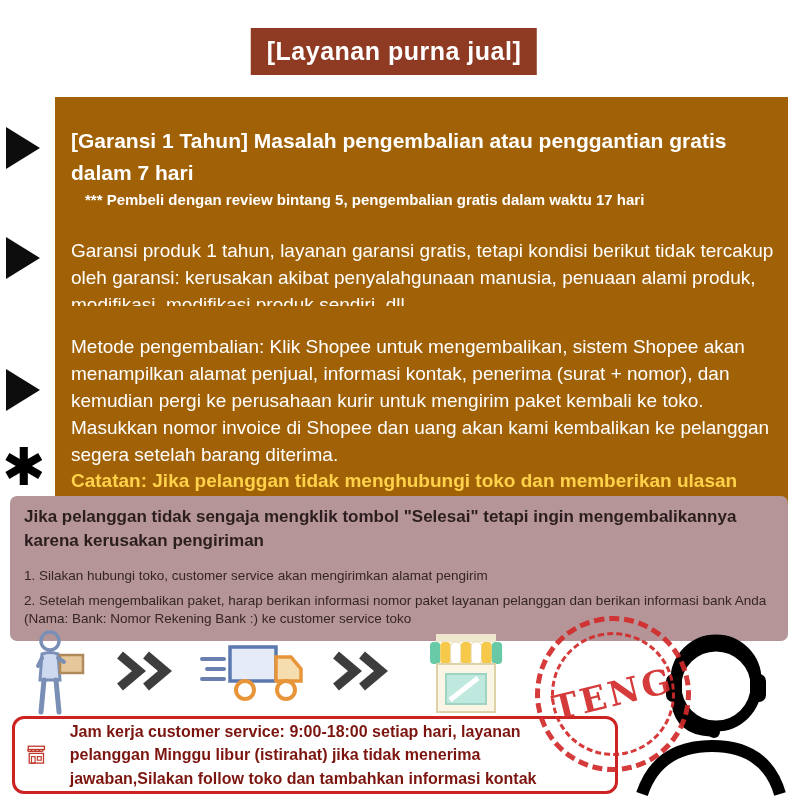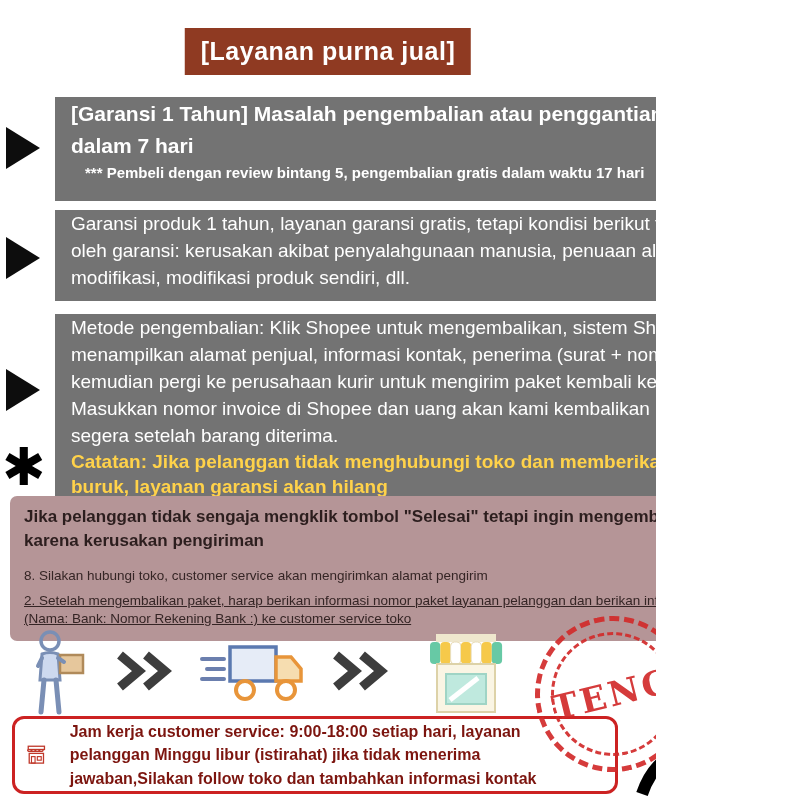--- a/index.html
+++ b/index.html
@@ -1,45 +1,45 @@
 <!DOCTYPE html>
 <html><head>
 <meta charset="utf-8">
 <style>
   html,body{margin:0;padding:0;}
-  .page{position:relative;width:656px;height:800px;background:#ffffff;overflow:hidden;
+  .page{position:relative;width:788px;height:800px;background:#ffffff;overflow:hidden;
         font-family:"Liberation Sans",sans-serif;}
 
   .title-badge{position:absolute;top:28px;left:50%;transform:translateX(-50%);
     background:#8f3a22;color:#fff;font-weight:bold;font-size:25px;
     padding:9px 16px;white-space:nowrap;letter-spacing:.5px;}
 
-  .red-block{position:absolute;left:55px;width:740px;background:#737373;color:#fff;
-    box-sizing:border-box;padding:1px 16px;}
+  .red-block{position:absolute;left:55px;width:740px;background:#a16207;color:#fff;
+    box-sizing:border-box;padding:28px 16px;}
   .red-block p{margin:0;}
   .block1{top:97px;min-height:104px;}
   .block2{top:210px;min-height:91px;}
-  .block3{top:314px;min-height:166px;}
+  .block3{top:306px;min-height:166px;}
   .heading{font-size:21px;font-weight:bold;line-height:1.5;}
   .subnote{font-size:15px;font-weight:bold;line-height:1.6;padding-left:14px;}
   .body-text{font-size:19px;font-weight:normal;line-height:1.42;}
   .gold-note{color:#ffd24a;font-size:19px;font-weight:bold;margin-top:4px;line-height:1.3;}
 
   .arrow{position:absolute;left:6px;width:0;height:0;
     border-top:21px solid transparent;border-bottom:21px solid transparent;
     border-left:34px solid #0d0d0d;}
   .arrow1{top:127px;} .arrow2{top:237px;} .arrow3{top:369px;}
 
   .asterisk{position:absolute;left:2px;top:441px;font-size:52px;color:#000;line-height:1;}
 
   .info-panel{position:absolute;left:10px;top:496px;width:778px;box-sizing:border-box;
     background:#b59597;border-radius:7px;padding:9px 14px 10px 14px;color:#2c1e1e;}
   .info-panel .intro{margin:0 0 14px 0;font-size:17px;font-weight:bold;line-height:1.4;}
   .info-panel .item{margin:0 0 7px 0;font-size:13.5px;line-height:1.35;color:#352525;}
-  .info-panel .item:last-child{margin-bottom:3px;text-decoration:underline;}
+  .info-panel .item:last-child{margin-bottom:3px;}
 
   .icon-abs{position:absolute;}
   .courier{left:20px;top:628px;}
   .chev1{left:112px;top:650px;}
   .truck{left:198px;top:633px;}
   .chev2{left:328px;top:650px;}
   .store{left:424px;top:626px;}
   .agent{left:628px;top:622px;}
 
   .stamp{position:absolute;left:535px;top:616px;width:146px;height:146px;z-index:5;
@@ -76,21 +76,21 @@
   <div class="arrow arrow3"></div>
   <section class="red-block block3">
     <p class="body-text">Metode pengembalian: Klik Shopee untuk mengembalikan, sistem Shopee akan menampilkan alamat penjual, informasi kontak, penerima (surat + nomor), dan kemudian pergi ke perusahaan kurir untuk mengirim paket kembali ke toko. Masukkan nomor invoice di Shopee dan uang akan kami kembalikan ke pelanggan segera setelah barang diterima.</p>
     <p class="gold-note">Catatan: Jika pelanggan tidak menghubungi toko dan memberikan ulasan buruk, layanan garansi akan hilang</p>
   </section>
 
   <div class="asterisk">✱</div>
 
   <section class="info-panel">
     <p class="intro">Jika pelanggan tidak sengaja mengklik tombol "Selesai" tetapi ingin mengembalikannya karena kerusakan pengiriman</p>
-    <p class="item">8. Silakan hubungi toko,  customer service akan mengirimkan alamat pengirim</p>
+    <p class="item">1. Silakan hubungi toko,  customer service akan mengirimkan alamat pengirim</p>
     <p class="item">2. Setelah mengembalikan paket, harap berikan informasi nomor paket layanan pelanggan dan berikan informasi bank Anda (Nama: Bank: Nomor Rekening Bank :) ke customer service toko</p>
   </section>
 
   <svg class="icon-abs courier" width="82" height="90" viewBox="0 0 82 90">
     <circle cx="30" cy="13" r="9" fill="none" stroke="#7a8fb5" stroke-width="3.5"></circle>
     <path d="M22 26 q8 -3 16 0 l2 26 h-20 z" fill="#cdd9ef" stroke="#7a8fb5" stroke-width="3"></path>
     <rect x="40" y="27" width="23" height="18" fill="#e6c79c" stroke="#b08a5a" stroke-width="2.5"></rect>
     <path d="M24 52 l-3 32 M36 52 l3 32" stroke="#7a8fb5" stroke-width="5" fill="none" stroke-linecap="round"></path>
     <path d="M38 30 l6 4 M22 30 l-4 8" stroke="#7a8fb5" stroke-width="4" fill="none" stroke-linecap="round"></path>
   </svg>

